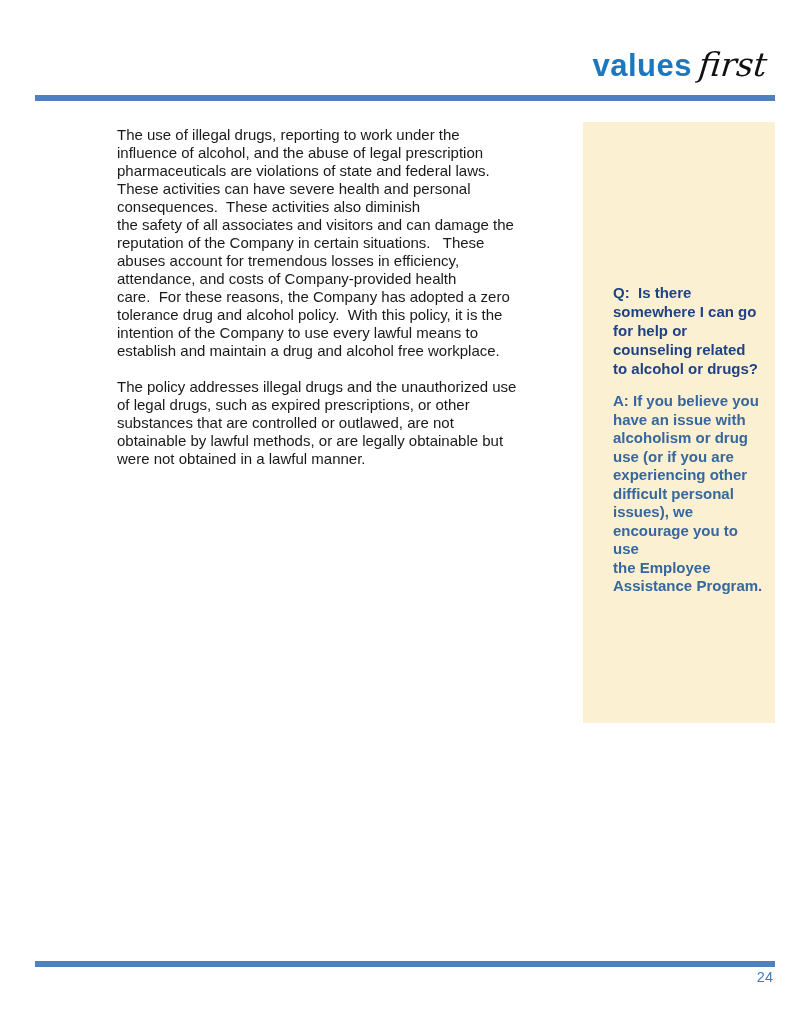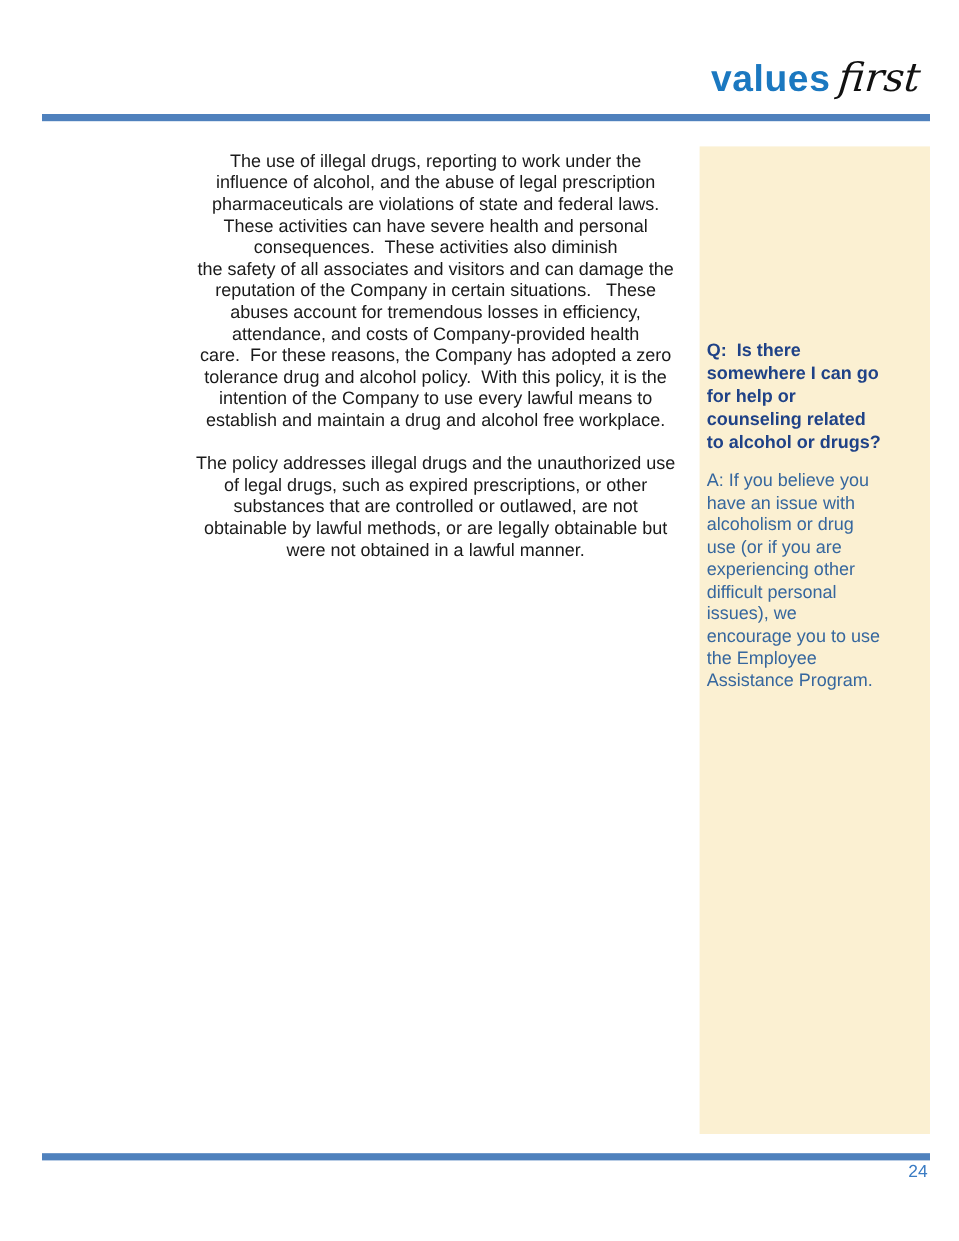--- a/index.html
+++ b/index.html
@@ -56,50 +56,50 @@
   .body-text {
     position: absolute;
     left: 117px;
     top: 126px;
     width: 480px;
     color: #1a1a1a;
     font-size: 15px;
     line-height: 18px;
   }
   .body-text p {
-    margin: 0 0 18px 12px;
+    margin: 0 0 18px 0;
     white-space: pre-wrap;
-    text-align: center;
   }
 
   
   .sidebar {
     position: absolute;
     left: 583px;
     top: 122px;
     width: 192px;
-    height: 823px;
+    height: 601px;
     background: #fbf0d2;
     box-sizing: border-box;
-    padding: 161px 10px 0 6px;
+    padding: 161px 10px 0 30px;
   }
   .sidebar .question {
     color: #1f4287;
     font-weight: 700;
     font-size: 15px;
     line-height: 19px;
     white-space: pre-wrap;
     margin: 0;
   }
   .sidebar .answer {
     color: #36679e;
     font-size: 15px;
     line-height: 18.5px;
     white-space: pre-wrap;
     margin: 14px 0 0 0;
+    font-weight: bold;
   }
 
   
   .page-number {
     position: absolute;
     right: 26px;
     top: 969px;
     color: #3b7cc4;
     font-size: 14.5px;
   }

